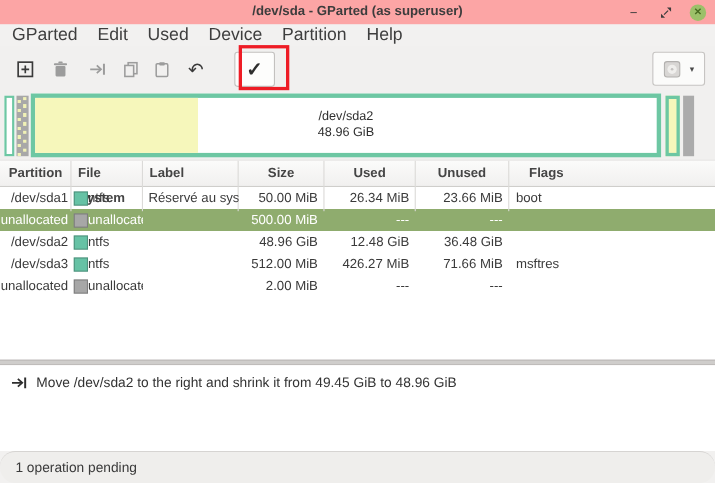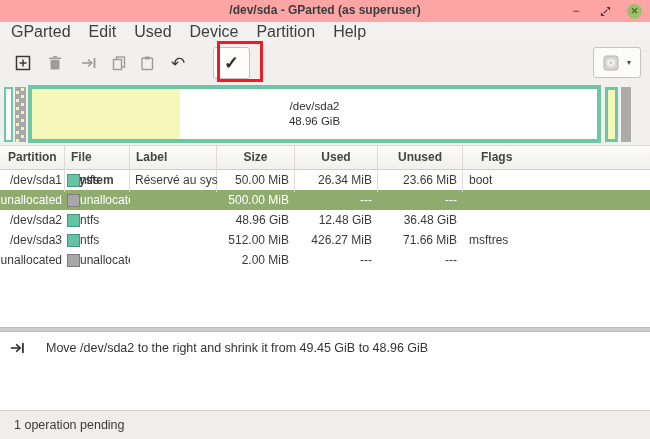--- a/index.html
+++ b/index.html
@@ -93,28 +93,28 @@
   .swatch[data-fs="unallocated"] { background:#a7a7a7; }
   .fs-text { flex:1; text-align:left; padding-right:3px; }
   .c-label { padding-left:5px; }
   .c-num { text-align:right; padding-right:6px; }
   .c-flags { padding-left:6px; }
 
   
   .splitter { height:5px; background:#cfcdcb; border-top:1px solid #bdbbb9;
               border-bottom:1px solid #bdbbb9; }
   .ops-panel { height:78px; background:#ffffff; }
-  .op-row { display:flex; align-items:center; gap:20px; padding:8px 0 0 10px;
+  .op-row { display:flex; align-items:center; gap:7px; padding:8px 0 0 10px;
             font-size:12.5px; color:#333333; }
   .op-row svg { flex:0 0 auto; }
 
   
   .statusbar { height:29px; background:#efeeec; border-top:1px solid #d6d4d2;
                display:flex; align-items:center; padding-left:14px;
-               font-size:12.5px; color:#3a3a3a; }
+               font-size:12.5px; color:#3a3a3a;border-radius:14px; }
 </style>
 </head>
 <body>
 
 <div class="titlebar">
   <div class="title">/dev/sda - GParted (as superuser)</div>
   <div class="win-controls">
     <div class="win-btn">−</div>
     <div class="win-btn">
       <svg width="11" height="11" viewBox="0 0 12 12">

